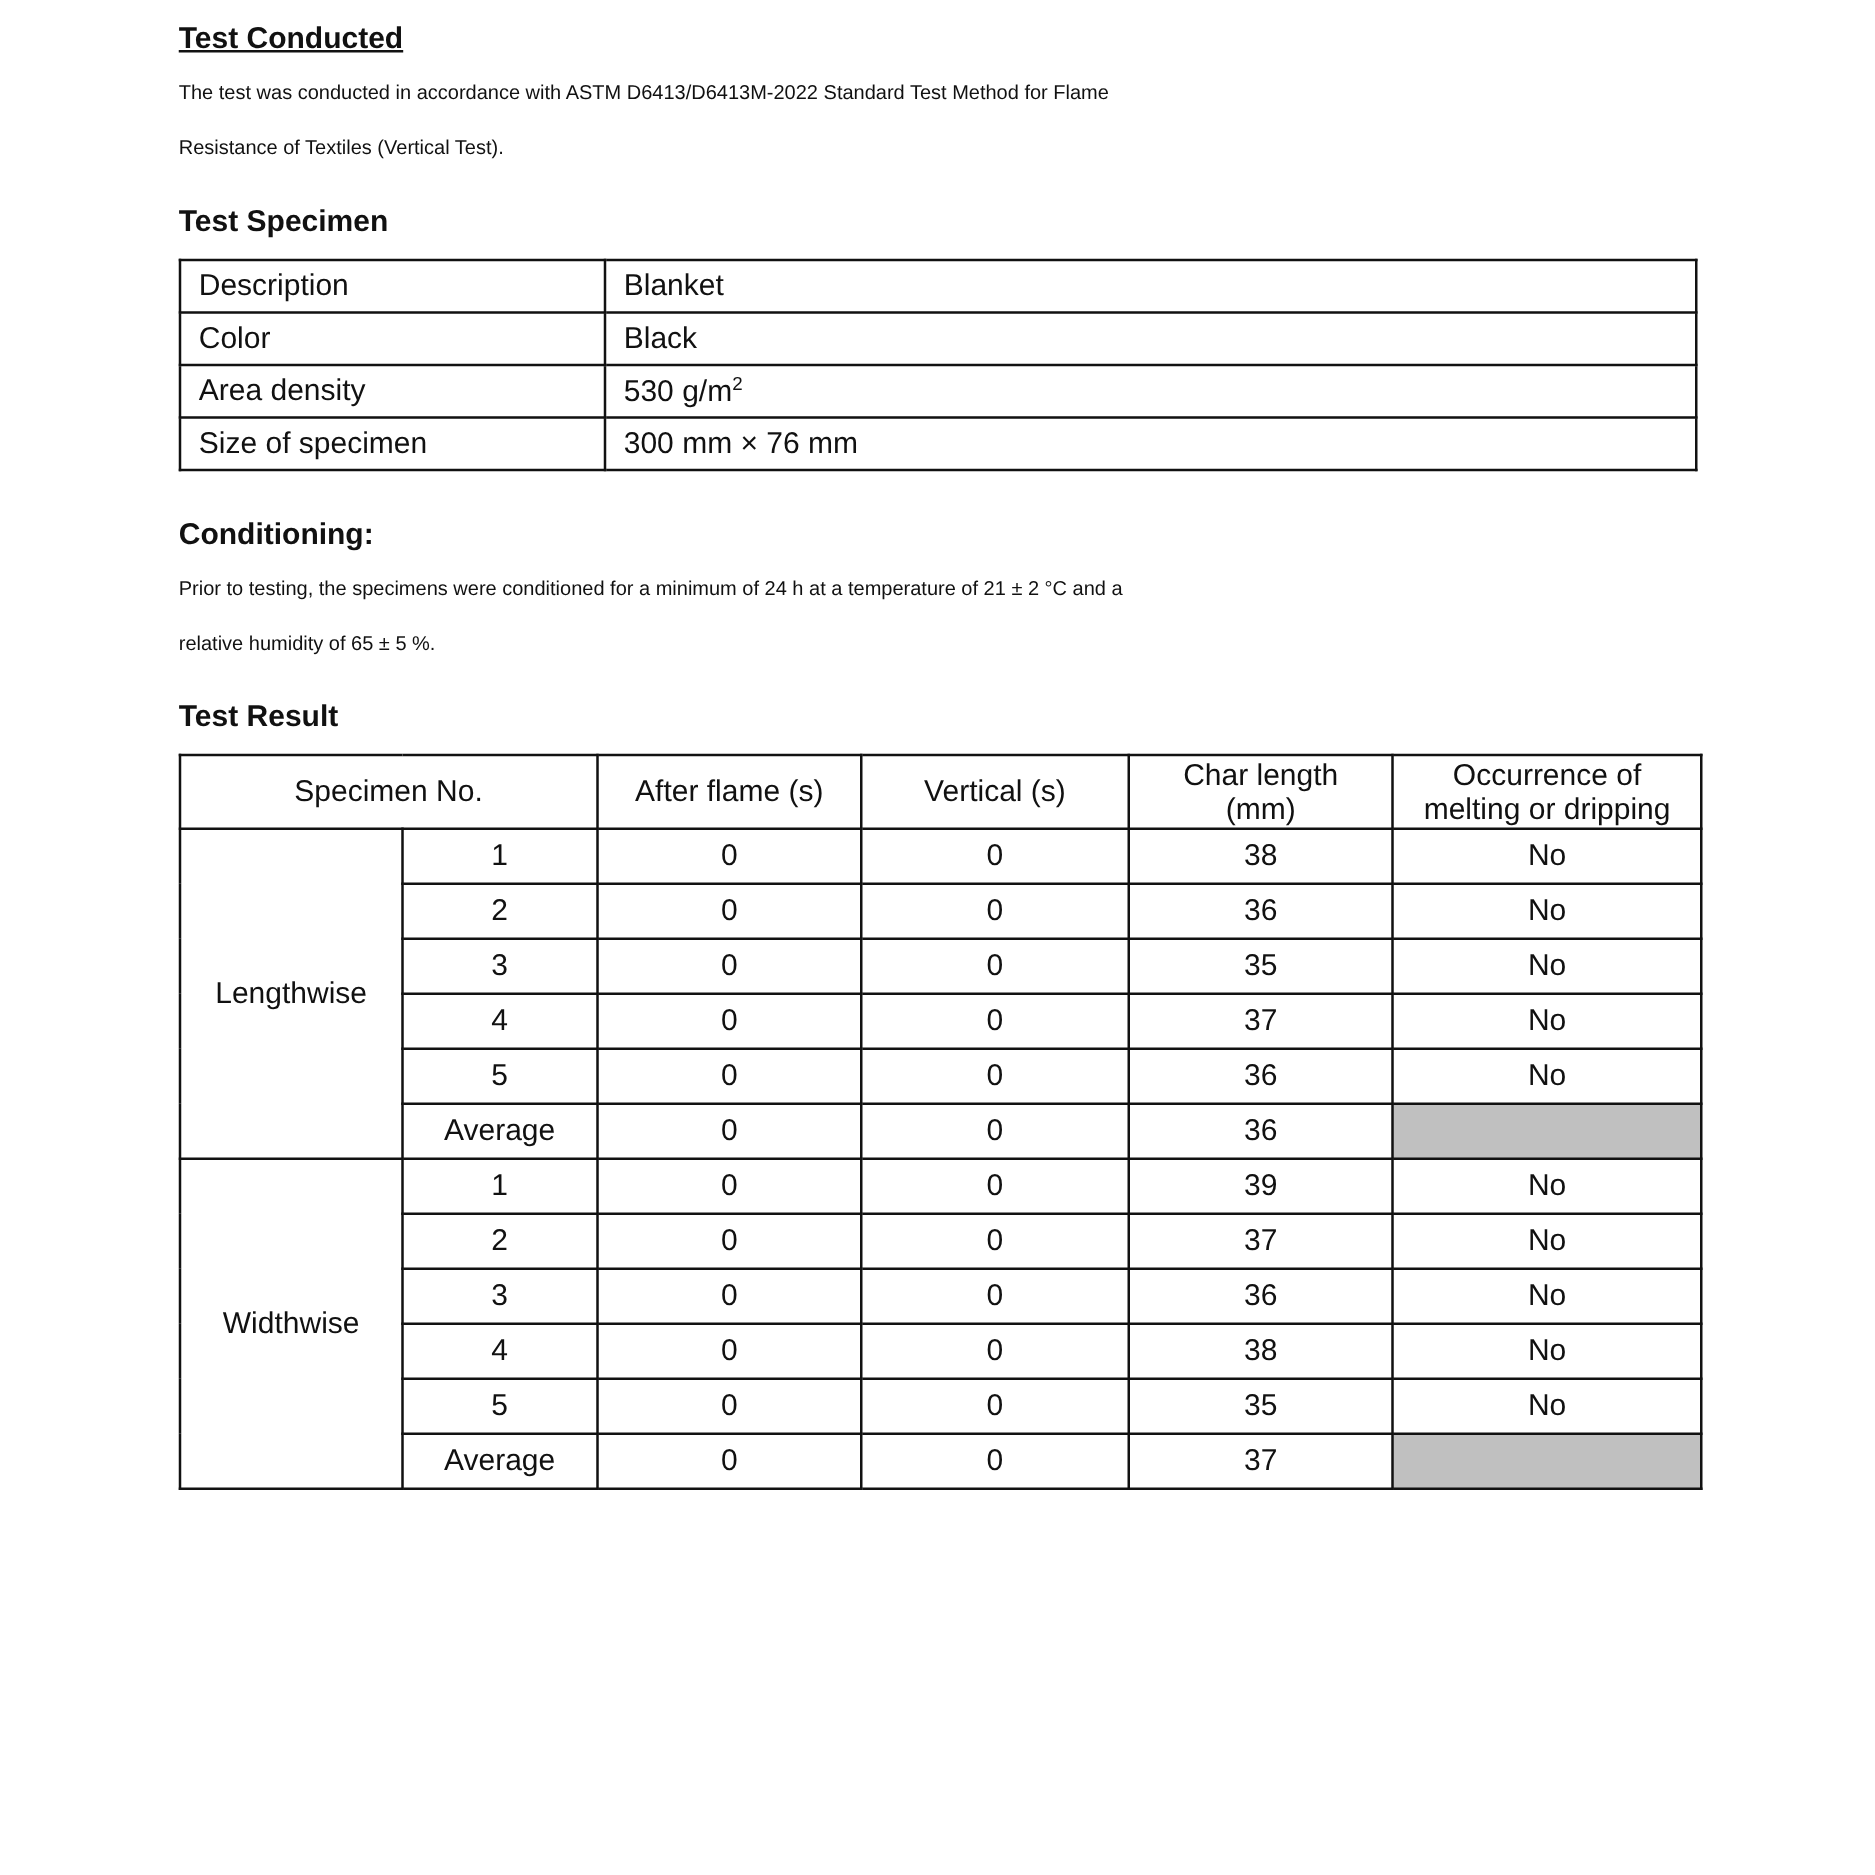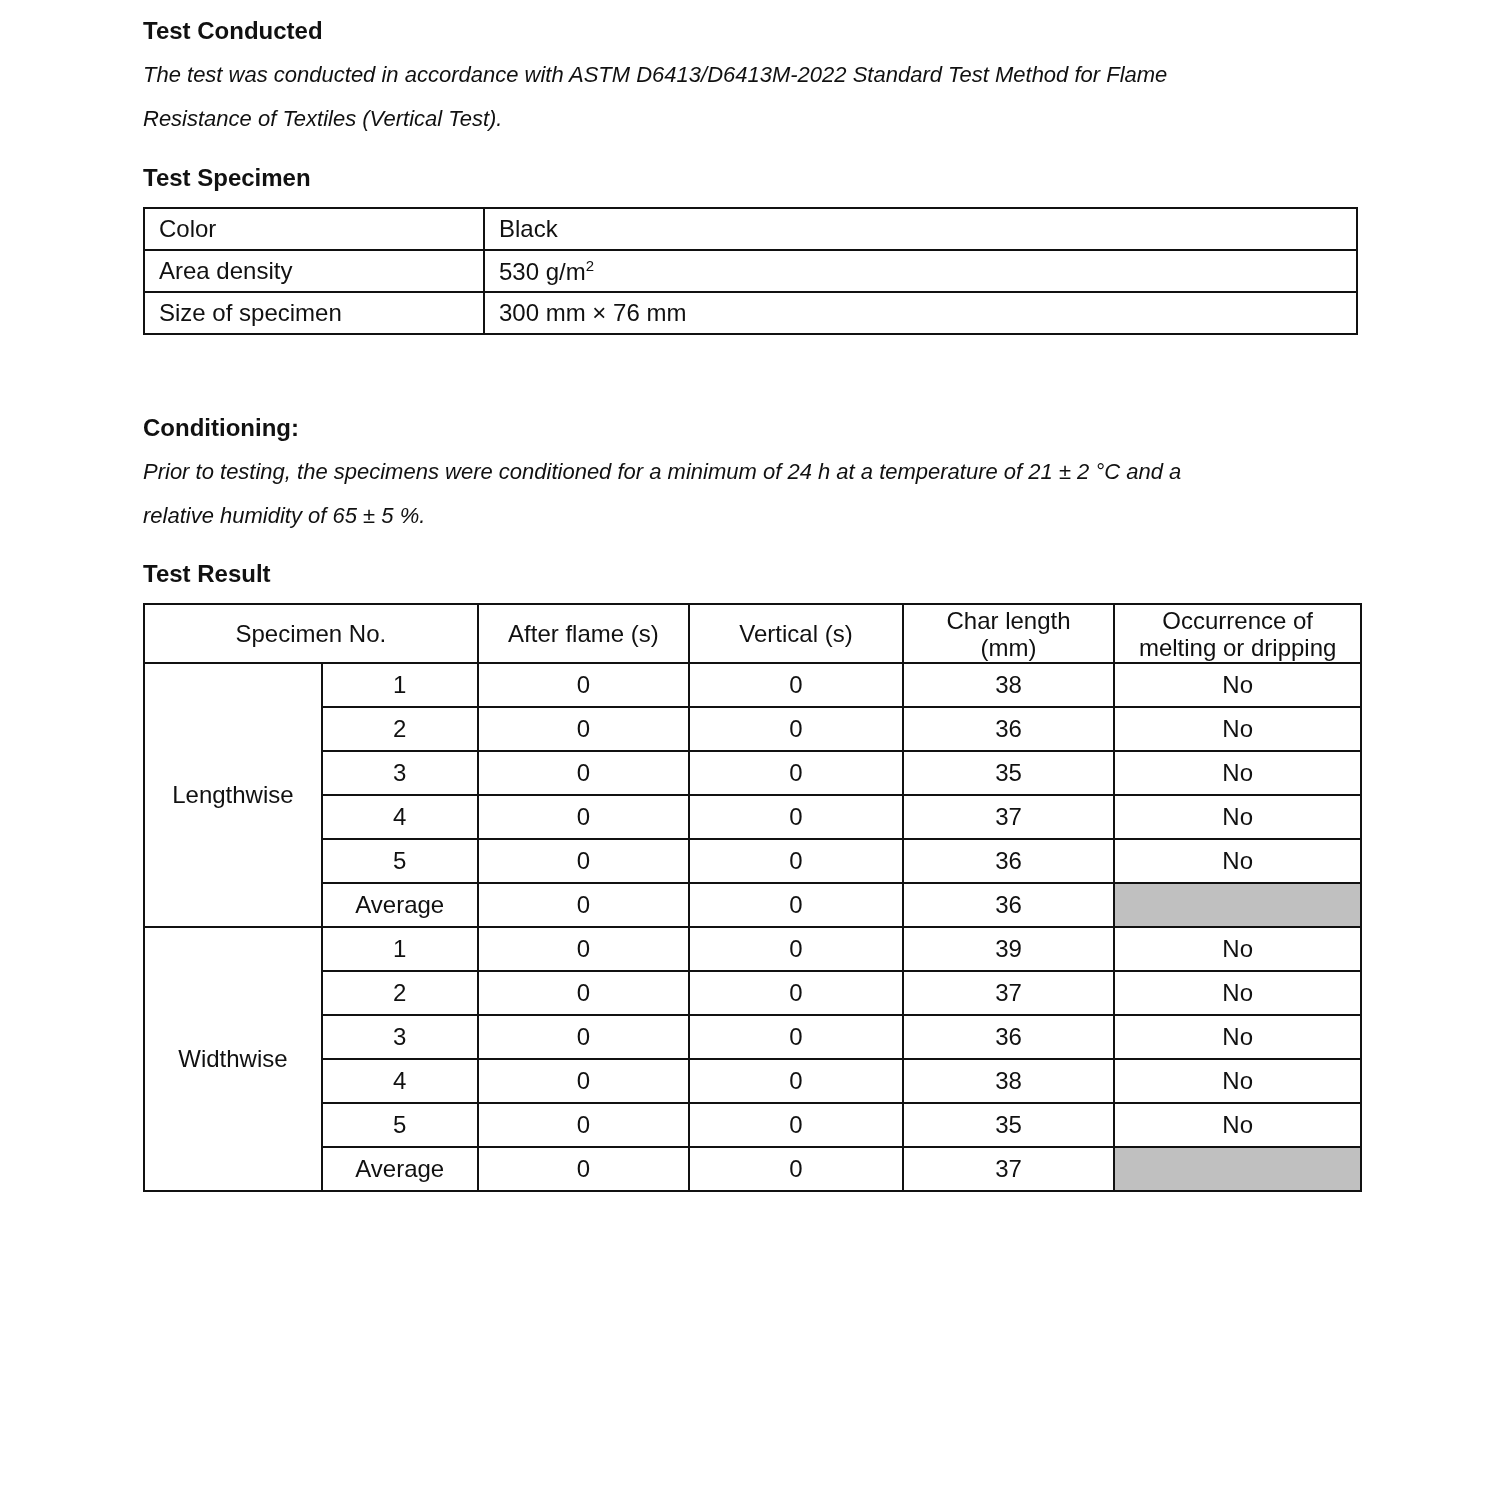--- a/index.html
+++ b/index.html
@@ -1,41 +1,45 @@
 <!DOCTYPE html>
 <html><head>
   <meta charset="utf-8">
   <style>
     html, body { margin: 0; padding: 0; background: #ffffff; }
     body { width: 1500px; height: 1500px; position: relative; font-family: "Liberation Sans", sans-serif; color: #111; overflow: hidden; }
     .page { position: absolute; left: 143px; top: 0; width: 1220px; }
     .h { font-weight: bold; font-size: 24px; position: absolute; left: 0; margin: 0; }
-    .p { font-size: 22px; line-height: 44px; position: absolute; left: 0; margin: 0; width: 1200px; font-style: italic; }
+    .p { font-size: 16px; line-height: 44px; position: absolute; left: 0; margin: 0; width: 1200px; }
     table { border-collapse: collapse; position: absolute; left: 0; font-size: 24px; }
     td, th { border: 2px solid #111; font-weight: normal; }
     .spec td { height: 40px; padding: 0 14px; vertical-align: middle; }
     .res td, .res th { text-align: center; vertical-align: middle; padding: 0; height: 42px; }
     .res th { height: 57px; line-height: 27px; }
     .grey { background: #c0c0c0; }
   </style>
 </head>
 <body>
 
 <div class="page">
-  <h3 class="h" style="top:17px;">Test Conducted</h3>
+  <h3 class="h" style="top:17px;text-decoration:underline;">Test Conducted</h3>
   <p class="p" style="top:53px;">The test was conducted in accordance with ASTM D6413/D6413M-2022 Standard Test Method for Flame</p>
   <p class="p" style="top:97px;">Resistance of Textiles (Vertical Test).</p>
 
   <h3 class="h" style="top:164px;">Test Specimen</h3>
   <table class="spec" style="top:207px; width:1215px;">
     <colgroup>
         <col style="width:340px">
         <col>
       </colgroup>
     <tbody>
+        <tr>
+      <td>Description</td>
+      <td>Blanket</td>
+    </tr>
     <tr>
       <td>Color</td>
       <td>Black</td>
     </tr>
     <tr>
       <td>Area density</td>
       <td><span>530 g/m</span><sup style="font-size:15px;">2</sup></td>
     </tr>
     <tr>
       <td>Size of specimen</td>

